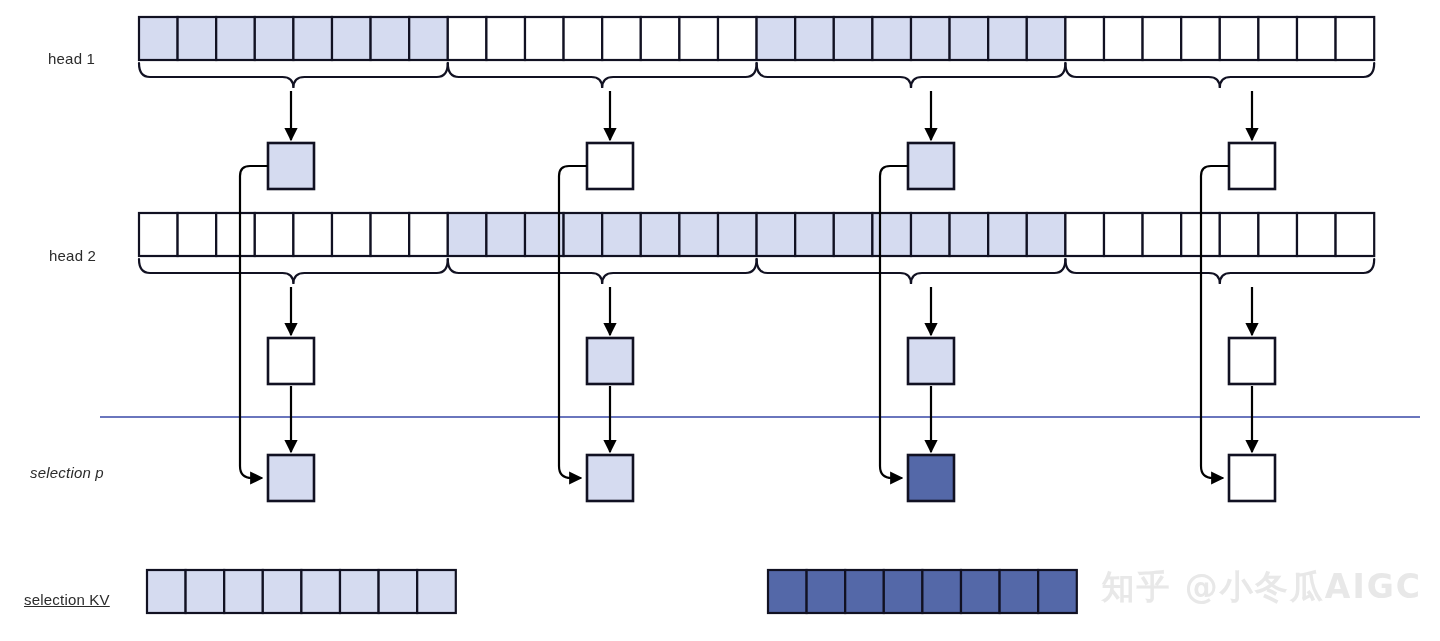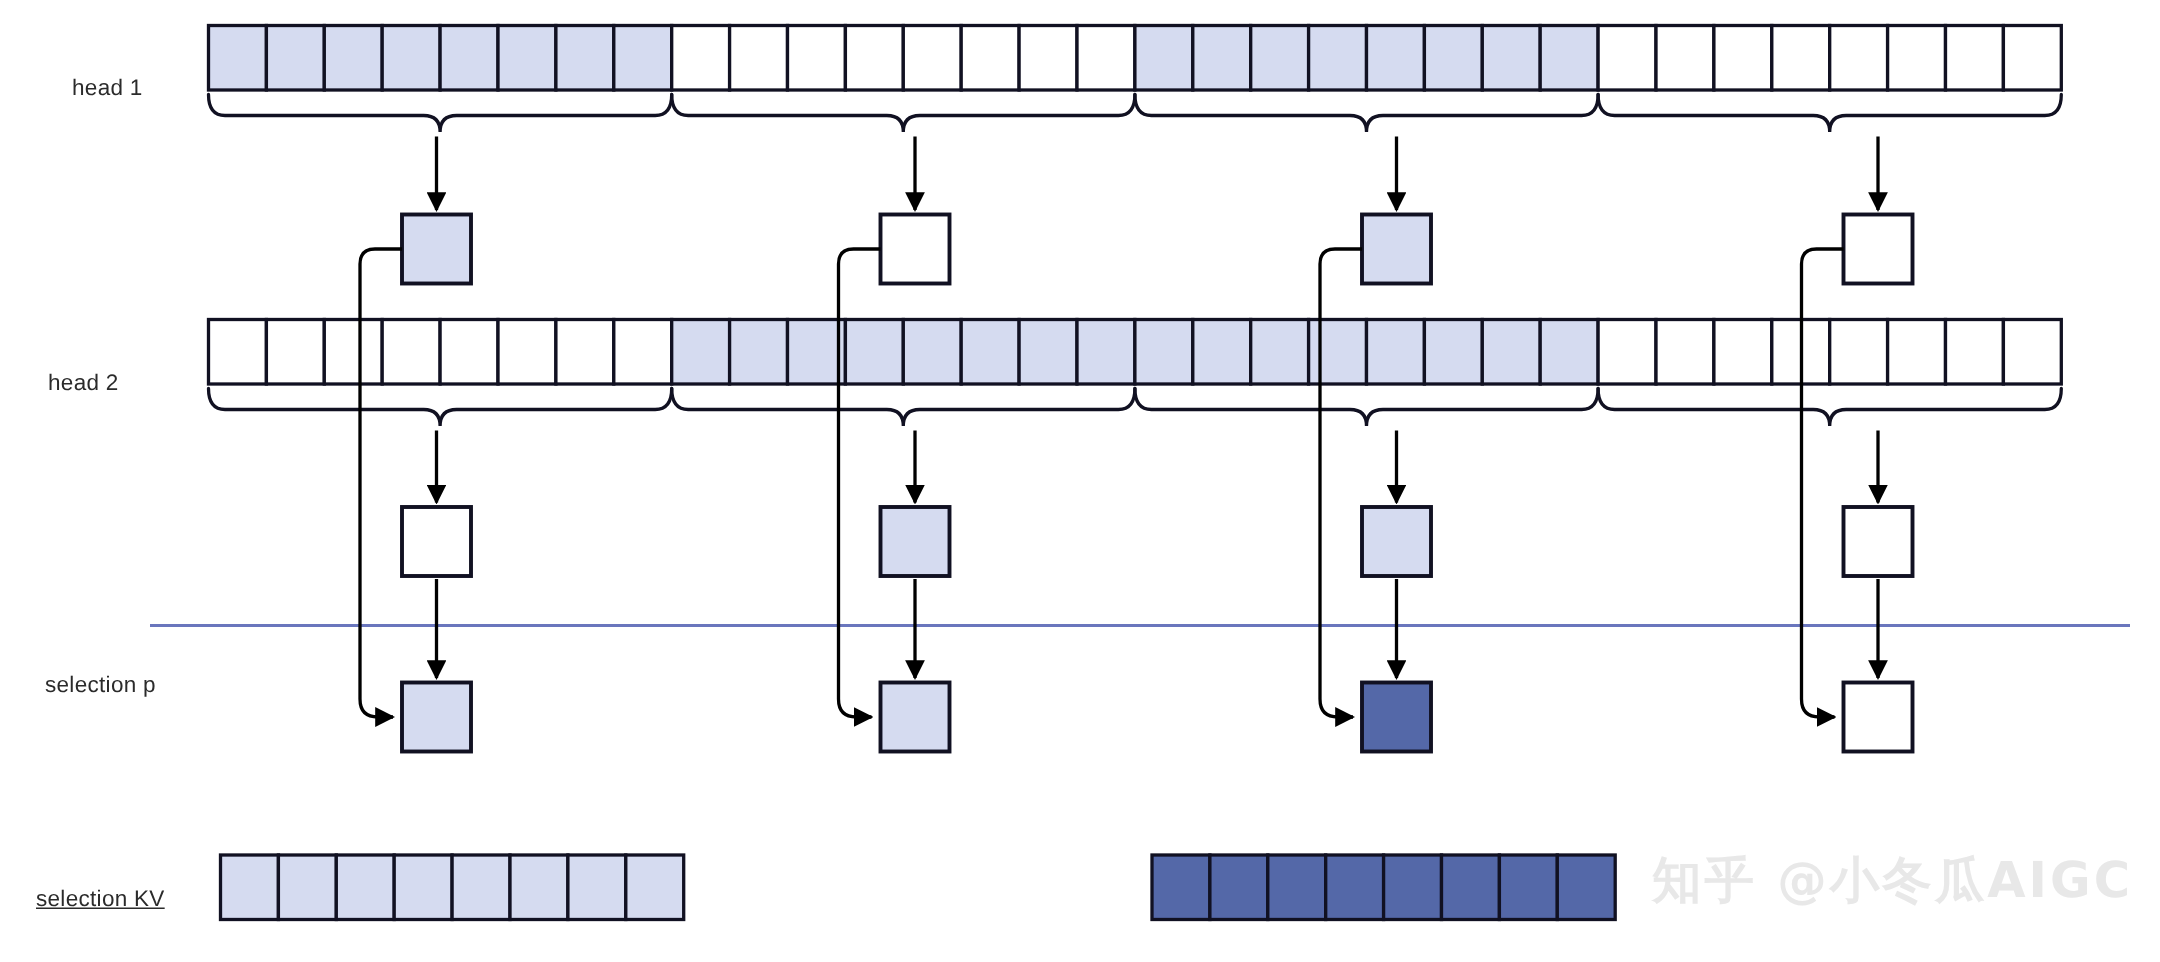--- a/index.html
+++ b/index.html
@@ -21,22 +21,22 @@
     font-family:"DejaVu Sans",sans-serif;
     user-select:none;
   }
 </style>
 </head>
 <body>
 
 <div id="stage">
 
   <div class="row-label" style="left:36px;top:50px;margin-left:12px;">head 1</div>
-  <div class="row-label" style="left:32px;top:247px;">head 2</div>
-  <div class="row-label" style="left:30px;top:448px;">selection p</div>
+  <div class="row-label" style="left:49px;top:247px;">head 2</div>
+  <div class="row-label" style="left:30px;top:464px;font-style:italic;">selection p</div>
   <div class="row-label" style="left:24px;top:591px;text-decoration:underline;">selection KV</div>
 
   <div class="watermark">知乎 @小冬瓜AIGC</div>
 
   <svg class="diagram" viewBox="0 0 1440 641">
     <defs>
       <marker id="arw" viewBox="0 0 10 10" refX="9" refY="5" markerWidth="6" markerHeight="6" orient="auto-start-reverse">
         <path d="M 0 0 L 10 5 L 0 10 z" fill="#000"></path>
       </marker>
     </defs>

